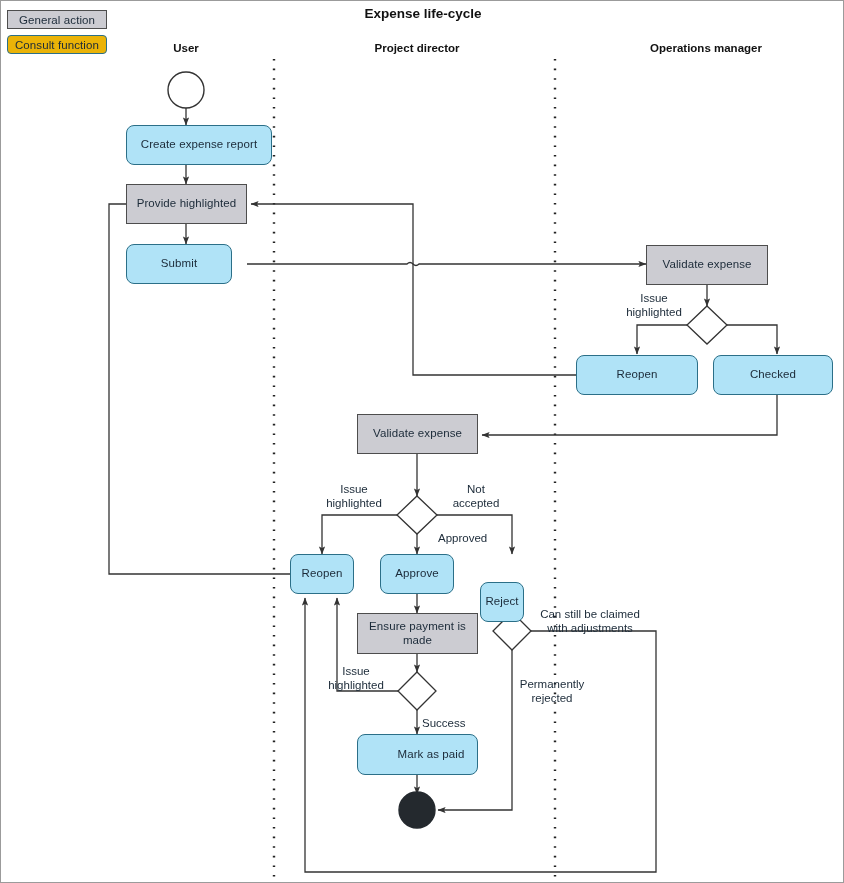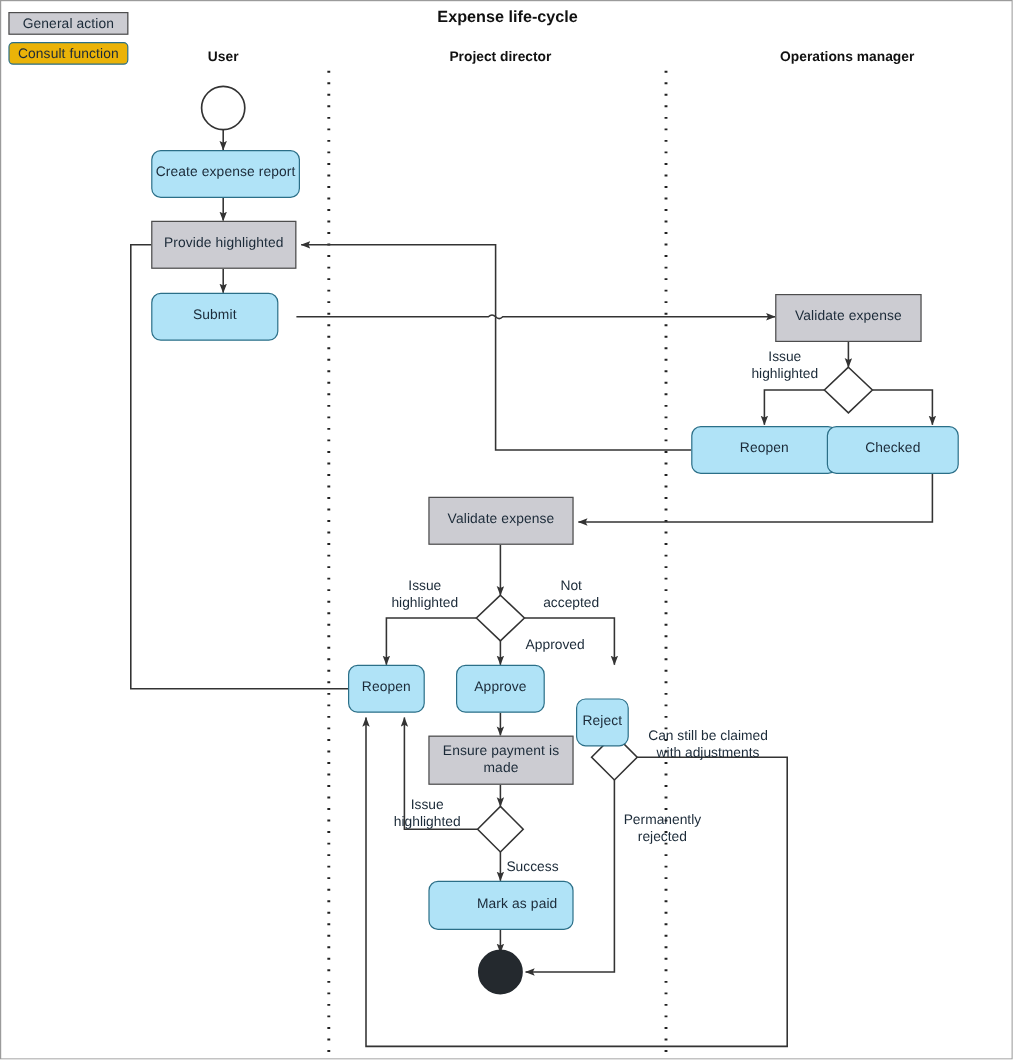--- a/index.html
+++ b/index.html
@@ -136,31 +136,31 @@
       <polygon points="416,495 436,514 416,533 396,514"></polygon>
       <polygon points="416,671 435,690 416,709 397,690"></polygon>
       <polygon points="511,611 530,630 511,649 492,630"></polygon>
     </g>
 
     <circle cx="185" cy="89" r="18" fill="#ffffff" stroke="#333333" stroke-width="1.4"></circle>
 
     <circle cx="416" cy="809" r="18" fill="#24292e" stroke="#24292e" stroke-width="1.4"></circle>
   </svg>
 
-  <div class="node consult" style="left:125px;top:124px;width:124px;height:40px;text-align:center;">Create expense report</div>
+  <div class="node consult" style="left:125px;top:124px;width:146px;height:40px;text-align:center;">Create expense report</div>
 
   <div class="node action" style="left:125px;top:183px;width:121px;height:40px;">Provide highlighted</div>
 
   <div class="node consult" style="left:125px;top:243px;width:106px;height:40px;">Submit</div>
 
   <div class="node action" style="left:645px;top:244px;width:122px;height:40px;">Validate expense</div>
 
   <div class="node consult" style="left:575px;top:354px;width:122px;height:40px;">Reopen</div>
 
-  <div class="node consult" style="left:688px;top:354px;width:110px;height:40px;">Checked</div>
+  <div class="node consult" style="left:712px;top:354px;width:120px;height:40px;">Checked</div>
 
   <div class="node action" style="left:356px;top:413px;width:121px;height:40px;">Validate expense</div>
 
   <div class="node consult" style="left:289px;top:553px;width:64px;height:40px;">Reopen</div>
 
   <div class="node consult" style="left:379px;top:553px;width:74px;height:40px;">Approve</div>
 
   <div class="node consult" style="left:479px;top:565px;width:44px;height:40px;margin-top:16px;">Reject</div>
 
   <div class="node action" style="left:356px;top:612px;width:121px;height:41px;">Ensure payment is made</div>

